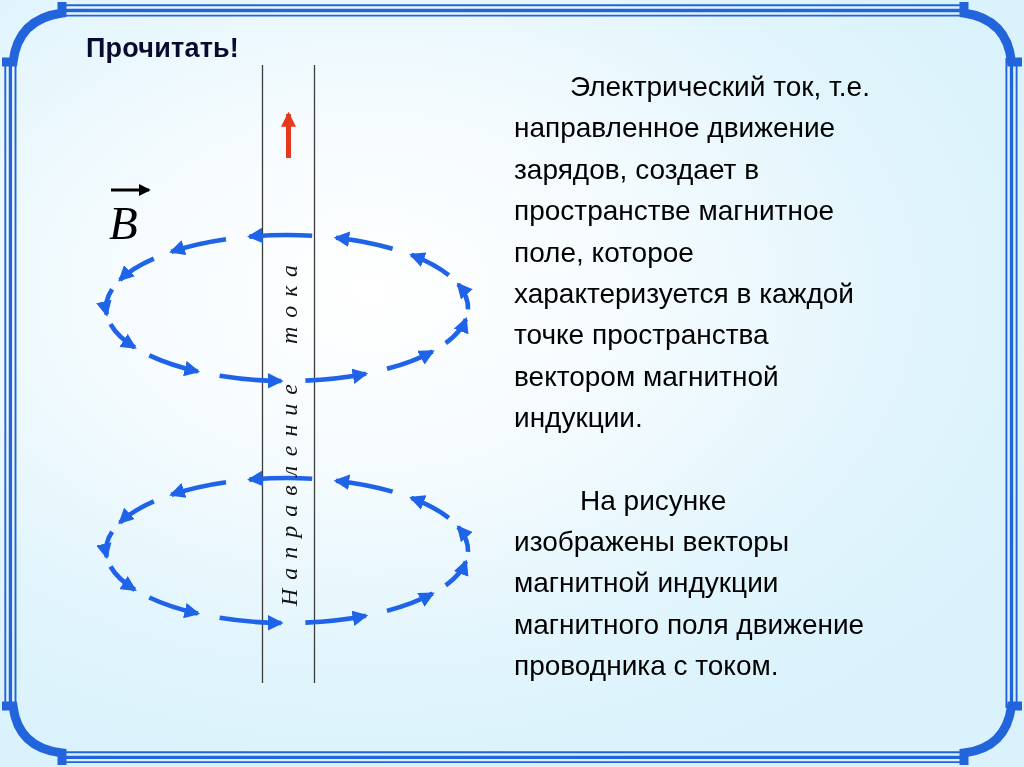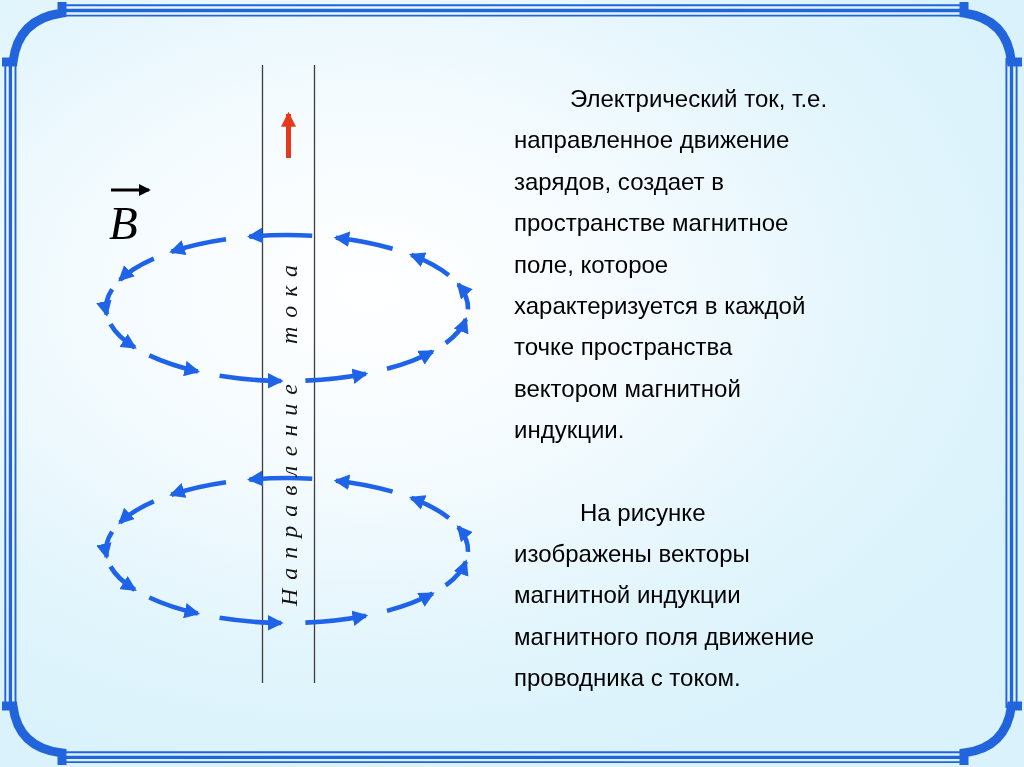--- a/index.html
+++ b/index.html
@@ -24,22 +24,22 @@
   .mk-red   { fill: var(--current-red, #e6391b); }
   .mk-black { fill: #000; }
 
   .slide-title {
     position: absolute; left: 86px; top: 33px;
     font-size: 27px; font-weight: bold;
     color: var(--title-color, #0a0a2e);
     letter-spacing: 0.2px;
   }
   .body-text {
-    position: absolute; left: 514px; top: 78px; width: 470px;
-    font-size: 24px; line-height: 41.4px;
+    position: absolute; left: 514px; top: 66px; width: 470px;
+    font-size: 28px; line-height: 41.4px;
     color: var(--text-color, #000);
   }
   .body-text p { margin: 0; white-space: pre-line; }
   .body-text p.p1 { text-indent: 56px; }
   .body-text p.p2 { text-indent: 66px; margin-top: 41px; }
 
   .b-label {
     position: absolute; left: 109px; top: 200px;
     font-family: "Liberation Serif", "DejaVu Serif", serif;
     font-style: italic; font-weight: 500;
@@ -133,20 +133,21 @@
           <path d="M 305.4 622.6 A 181 72.5 0 0 0 365.9 615.7" marker-end="url(#ab)"></path>
           <path d="M 387.0 610.9 A 181 72.5 0 0 0 432.6 593.6" marker-end="url(#ab)"></path>
           <path d="M 445.7 585.4 A 181 72.5 0 0 0 465.9 561.6" marker-end="url(#ab)"></path>
           <path d="M 468.0 551.9 A 181 72.5 0 0 0 458.2 527.0" marker-end="url(#ab)"></path>
           <path d="M 448.8 518.0 A 181 72.5 0 0 0 411.3 497.8" marker-end="url(#ab)"></path>
           <path d="M 392.6 491.6 A 181 72.5 0 0 0 336.0 480.7" marker-end="url(#ab)"></path>
         </g>
     </g>
   </svg>
 
+  <div class="slide-title">Прочитать!</div>
 
   <div class="body-text">
     <p class="p1">Электрический ток, т.е.
 направленное движение
 зарядов, создает в
 пространстве магнитное
 поле, которое
 характеризуется в каждой
 точке пространства
 вектором магнитной

